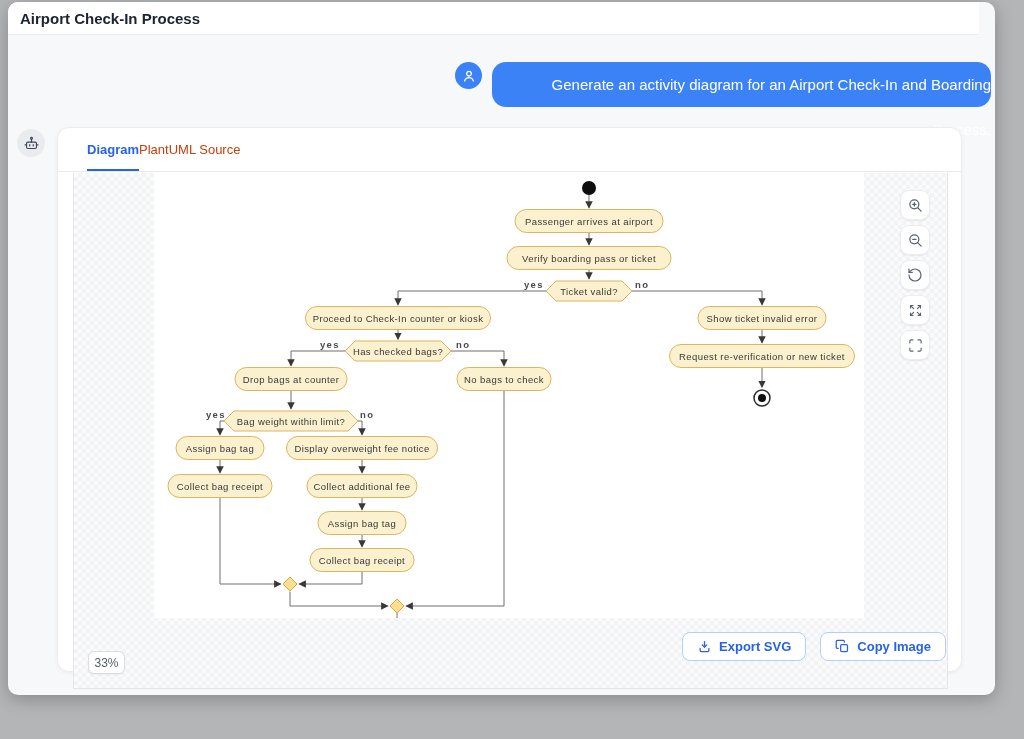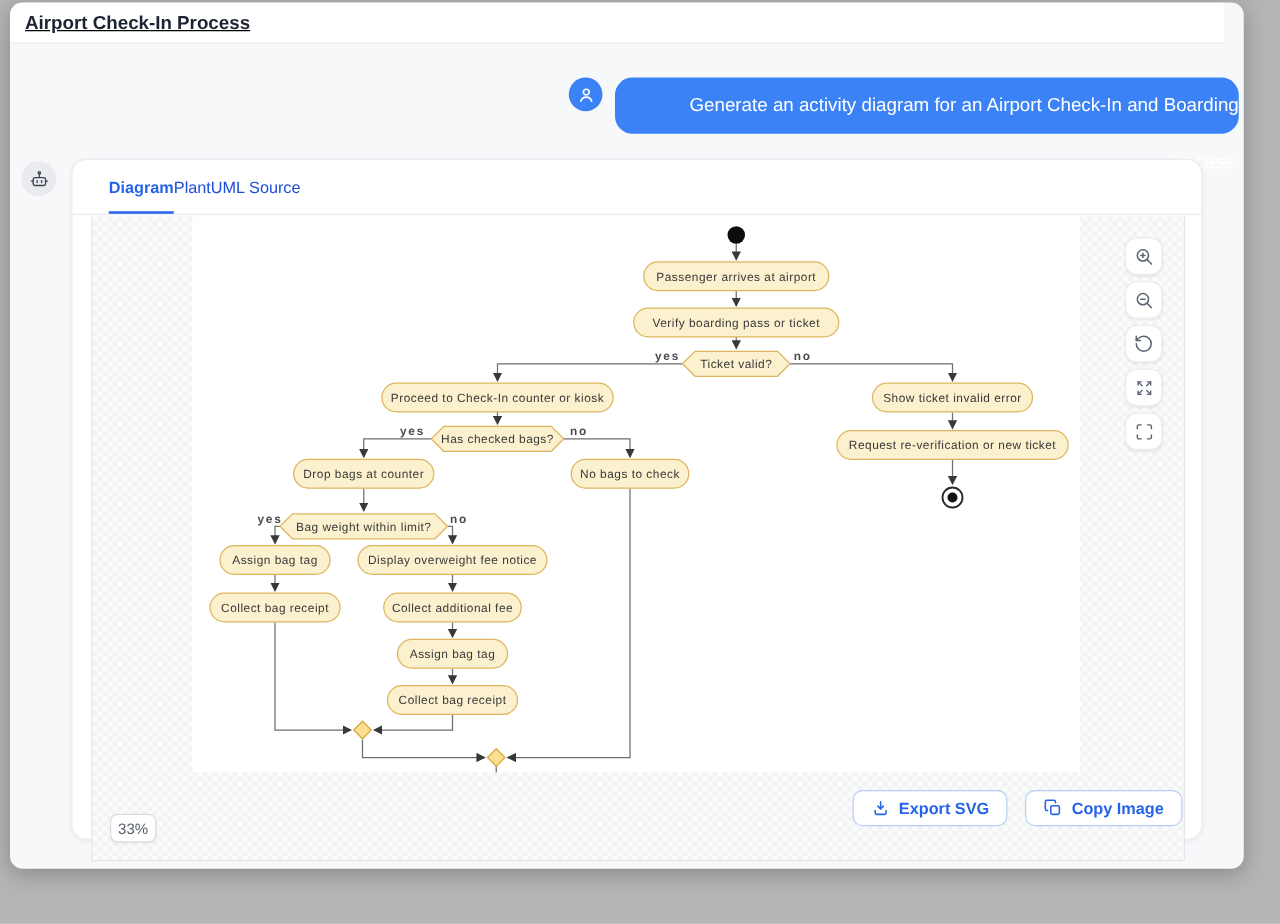--- a/index.html
+++ b/index.html
@@ -4,37 +4,37 @@
 <style>
   * { margin:0; padding:0; box-sizing:border-box; }
   html,body { width:1024px; height:739px; overflow:hidden; }
   body { background:#b3b5b7; font-family:"Liberation Sans", sans-serif; }
 
   .window { position:absolute; left:8px; top:2px; width:987px; height:693px;
             background:#f7f8f9; border-radius:10px; overflow:hidden;
             box-shadow:0 4px 18px rgba(0,0,0,.25); }
 
   .header { position:absolute; left:0; top:0; right:16px; height:33px; background:#fff;
-            border-bottom:1px solid #ebebee;text-decoration:underline; }
+            border-bottom:1px solid #ebebee; }
   .header h1 { font-size:15px; font-weight:700; color:#1c2333; line-height:33px; padding-left:12px; }
 
   .avatar { position:absolute; left:447px; top:60px; width:27px; height:27px; border-radius:50%;
             background:#3b82f6; display:flex; align-items:center; justify-content:center; }
   .bubble { position:absolute; left:484px; top:60px; width:499px; height:45px; border-radius:14px;
             background:#3b82f6; color:#fff; font-size:15px; text-align:right; line-height:45px; }
 
   .bot-avatar { position:absolute; left:9px; top:127px; width:28px; height:28px; border-radius:50%;
             background:#e9ebee; display:flex; align-items:center; justify-content:center; }
 
   .card { position:absolute; left:49px; top:125px; width:905px; height:545px; background:#fff;
           border:1px solid #ececf0; border-radius:12px; box-shadow:0 1px 4px rgba(0,0,0,.05); }
 
   .tabbar { position:absolute; left:0; top:0; right:0; height:44px; border-bottom:1px solid #e9e9ee;
             padding-left:29px; display:flex; }
-  .tab { font-size:13px; color:#1d4ed8; line-height:43px; cursor:pointer; }
+  .tab { font-size:13px; color:#c2410c; line-height:43px; cursor:pointer; }
   .tab.active { color:#2563eb; font-weight:700; border-bottom:2px solid #2563eb; }
 
   .canvas { position:absolute; left:15px; top:45px; width:875px; height:516px;
             border:1px solid #e6e6ea; border-top:none; overflow:hidden;
             background-color:#fbfbfc;
             background-image:conic-gradient(#f2f3f5 25%, transparent 25% 50%, #f2f3f5 50% 75%, transparent 75%);
             background-size:8px 8px; }
   .sheet { position:absolute; left:80px; top:0; width:710px; height:445px; background:#fff; }
   svg.diagram { position:absolute; left:0; top:0; }
 

